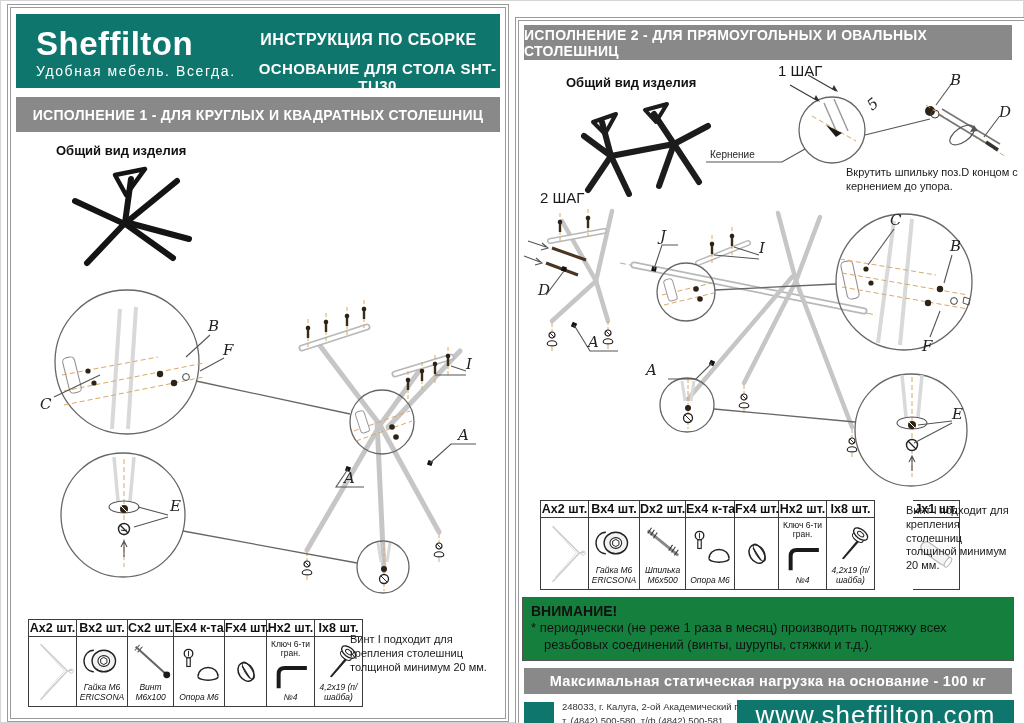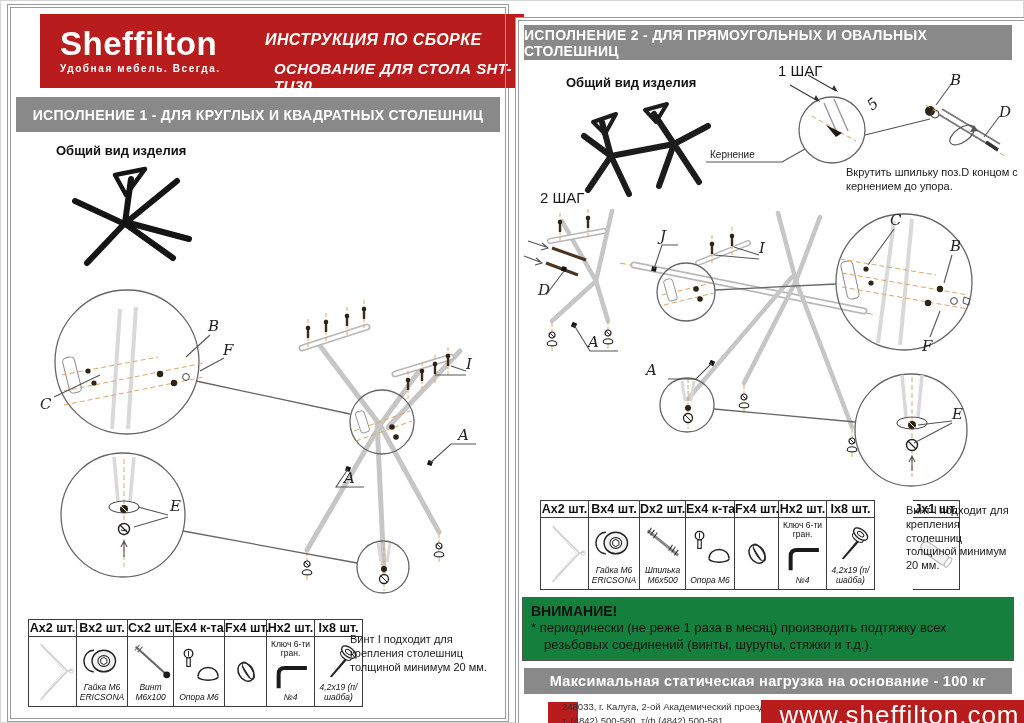--- a/index.html
+++ b/index.html
@@ -1,25 +1,25 @@
 <!DOCTYPE html>
 <html><head>
 <meta charset="utf-8">
 <style>
   html,body{margin:0;padding:0;background:#fff;}
   body{width:1024px;height:723px;position:relative;font-family:"Liberation Sans",sans-serif;color:#111;overflow:hidden;}
   .sheet{position:absolute;inset:0;border:1px solid #d5d5d5;}
   .page{position:absolute;background:#fff;border:1px solid #9a9a9a;}
   .page::after{content:"";position:absolute;inset:2px;border:1px solid #9a9a9a;pointer-events:none;}
   .abs{position:absolute;}
-  .graybox{background:#b91c1c;margin-left:24px;}
-  .hdr-title{color:#fff;font-weight:bold;text-align:left;letter-spacing:.4px;font-style:italic;}
+  .graybox{background:#0f766e;}
+  .hdr-title{color:#fff;font-weight:bold;text-align:center;letter-spacing:.4px;}
   .bar{background:#898989;color:#fff;font-weight:bold;font-size:14px;display:flex;align-items:center;justify-content:center;letter-spacing:.3px;}
   .logo-name{color:#fff;font-weight:bold;font-size:33px;letter-spacing:.5px;line-height:1;}
-  .logo-tag{color:#fff;font-size:10px;letter-spacing:1.6px;margin-top:3px;font-weight:bold;}
+  .logo-tag{color:#fff;font-size:14px;letter-spacing:1.6px;margin-top:3px;font-weight:normal;text-align:right;}
   .ovw{font-weight:bold;font-size:13px;}
   .steplbl{font-size:15px;color:#1a1a1a;}
   .note{font-size:11px;line-height:1.25;color:#1a1a1a;}
   .ptable{display:flex;}
   .pcol{border:1px solid #3c3c3c;border-left:none;display:flex;flex-direction:column;}
   .pcol:first-child{border-left:1px solid #3c3c3c;margin-left:16px;}
   .phead{font-weight:bold;font-size:12.5px;text-align:center;border-bottom:1px solid #3c3c3c;padding:1px 0;white-space:nowrap;}
   .pbody{flex:1;display:flex;flex-direction:column;align-items:center;justify-content:flex-end;padding:2px 1px;position:relative;}
   .pic{flex:1;display:flex;align-items:center;justify-content:center;width:100%;}
   .pcap{font-size:8.5px;text-align:center;line-height:1.15;padding-bottom:1px;font-style:italic;}

